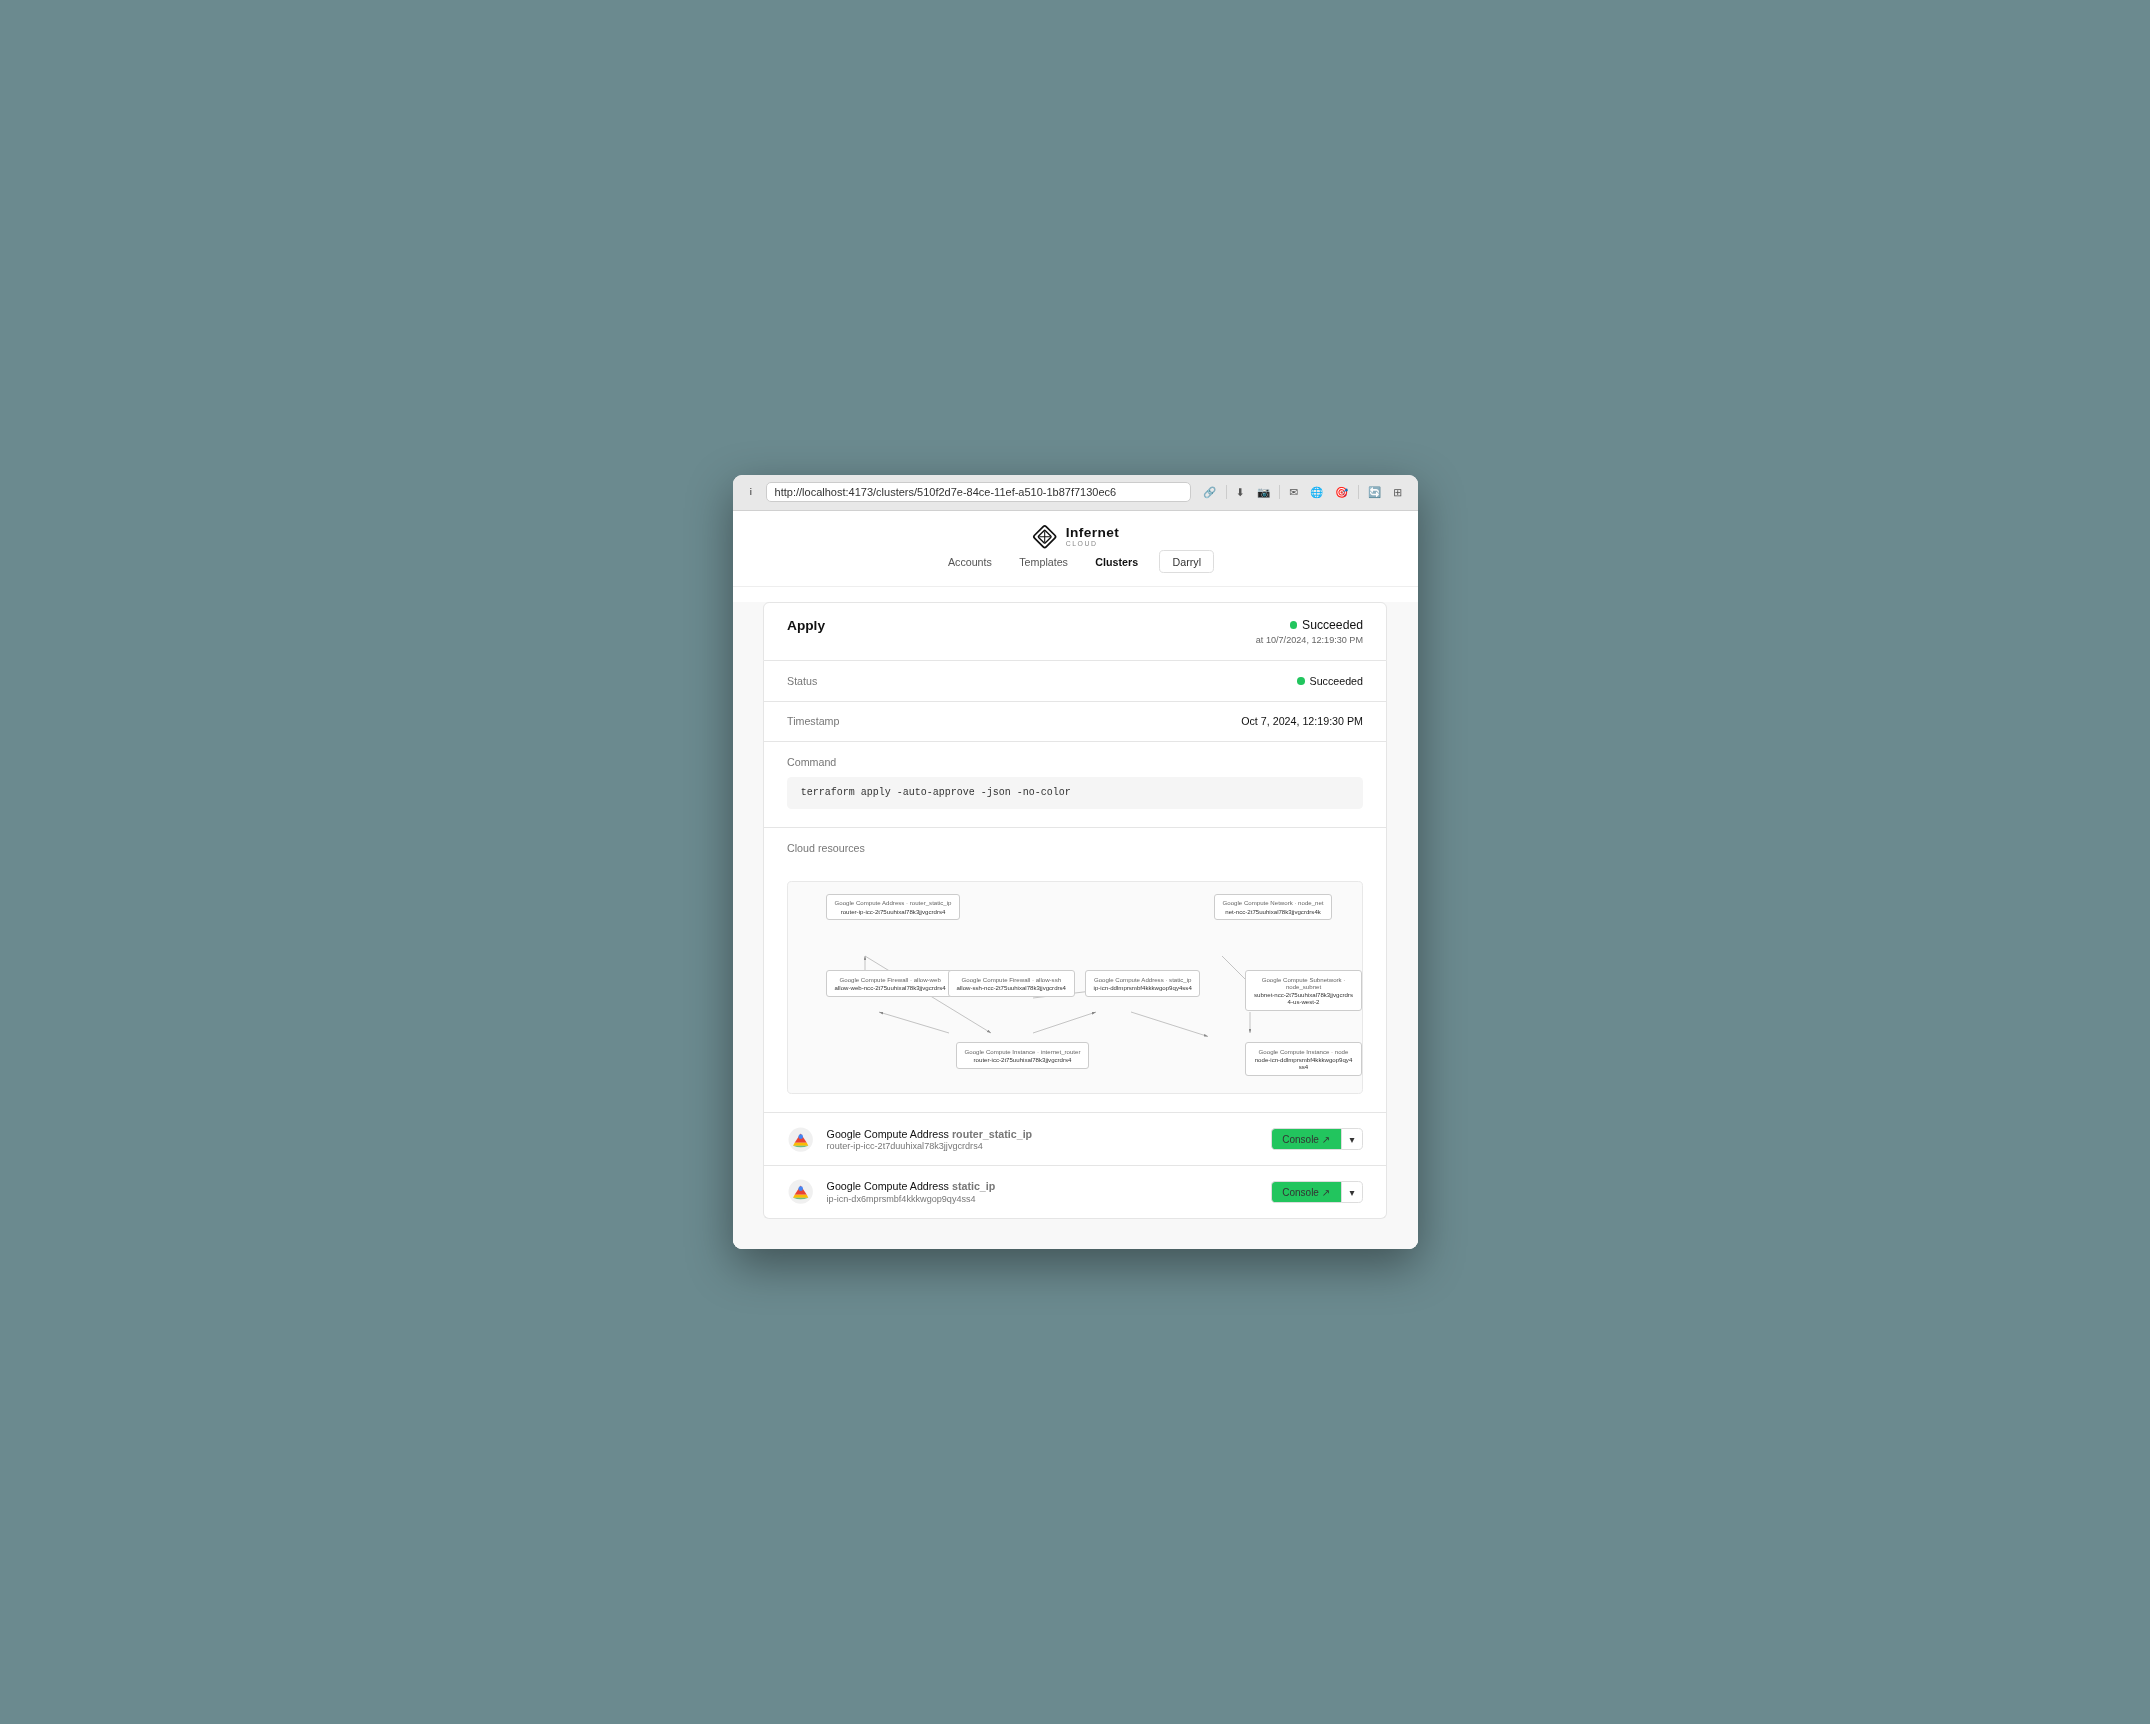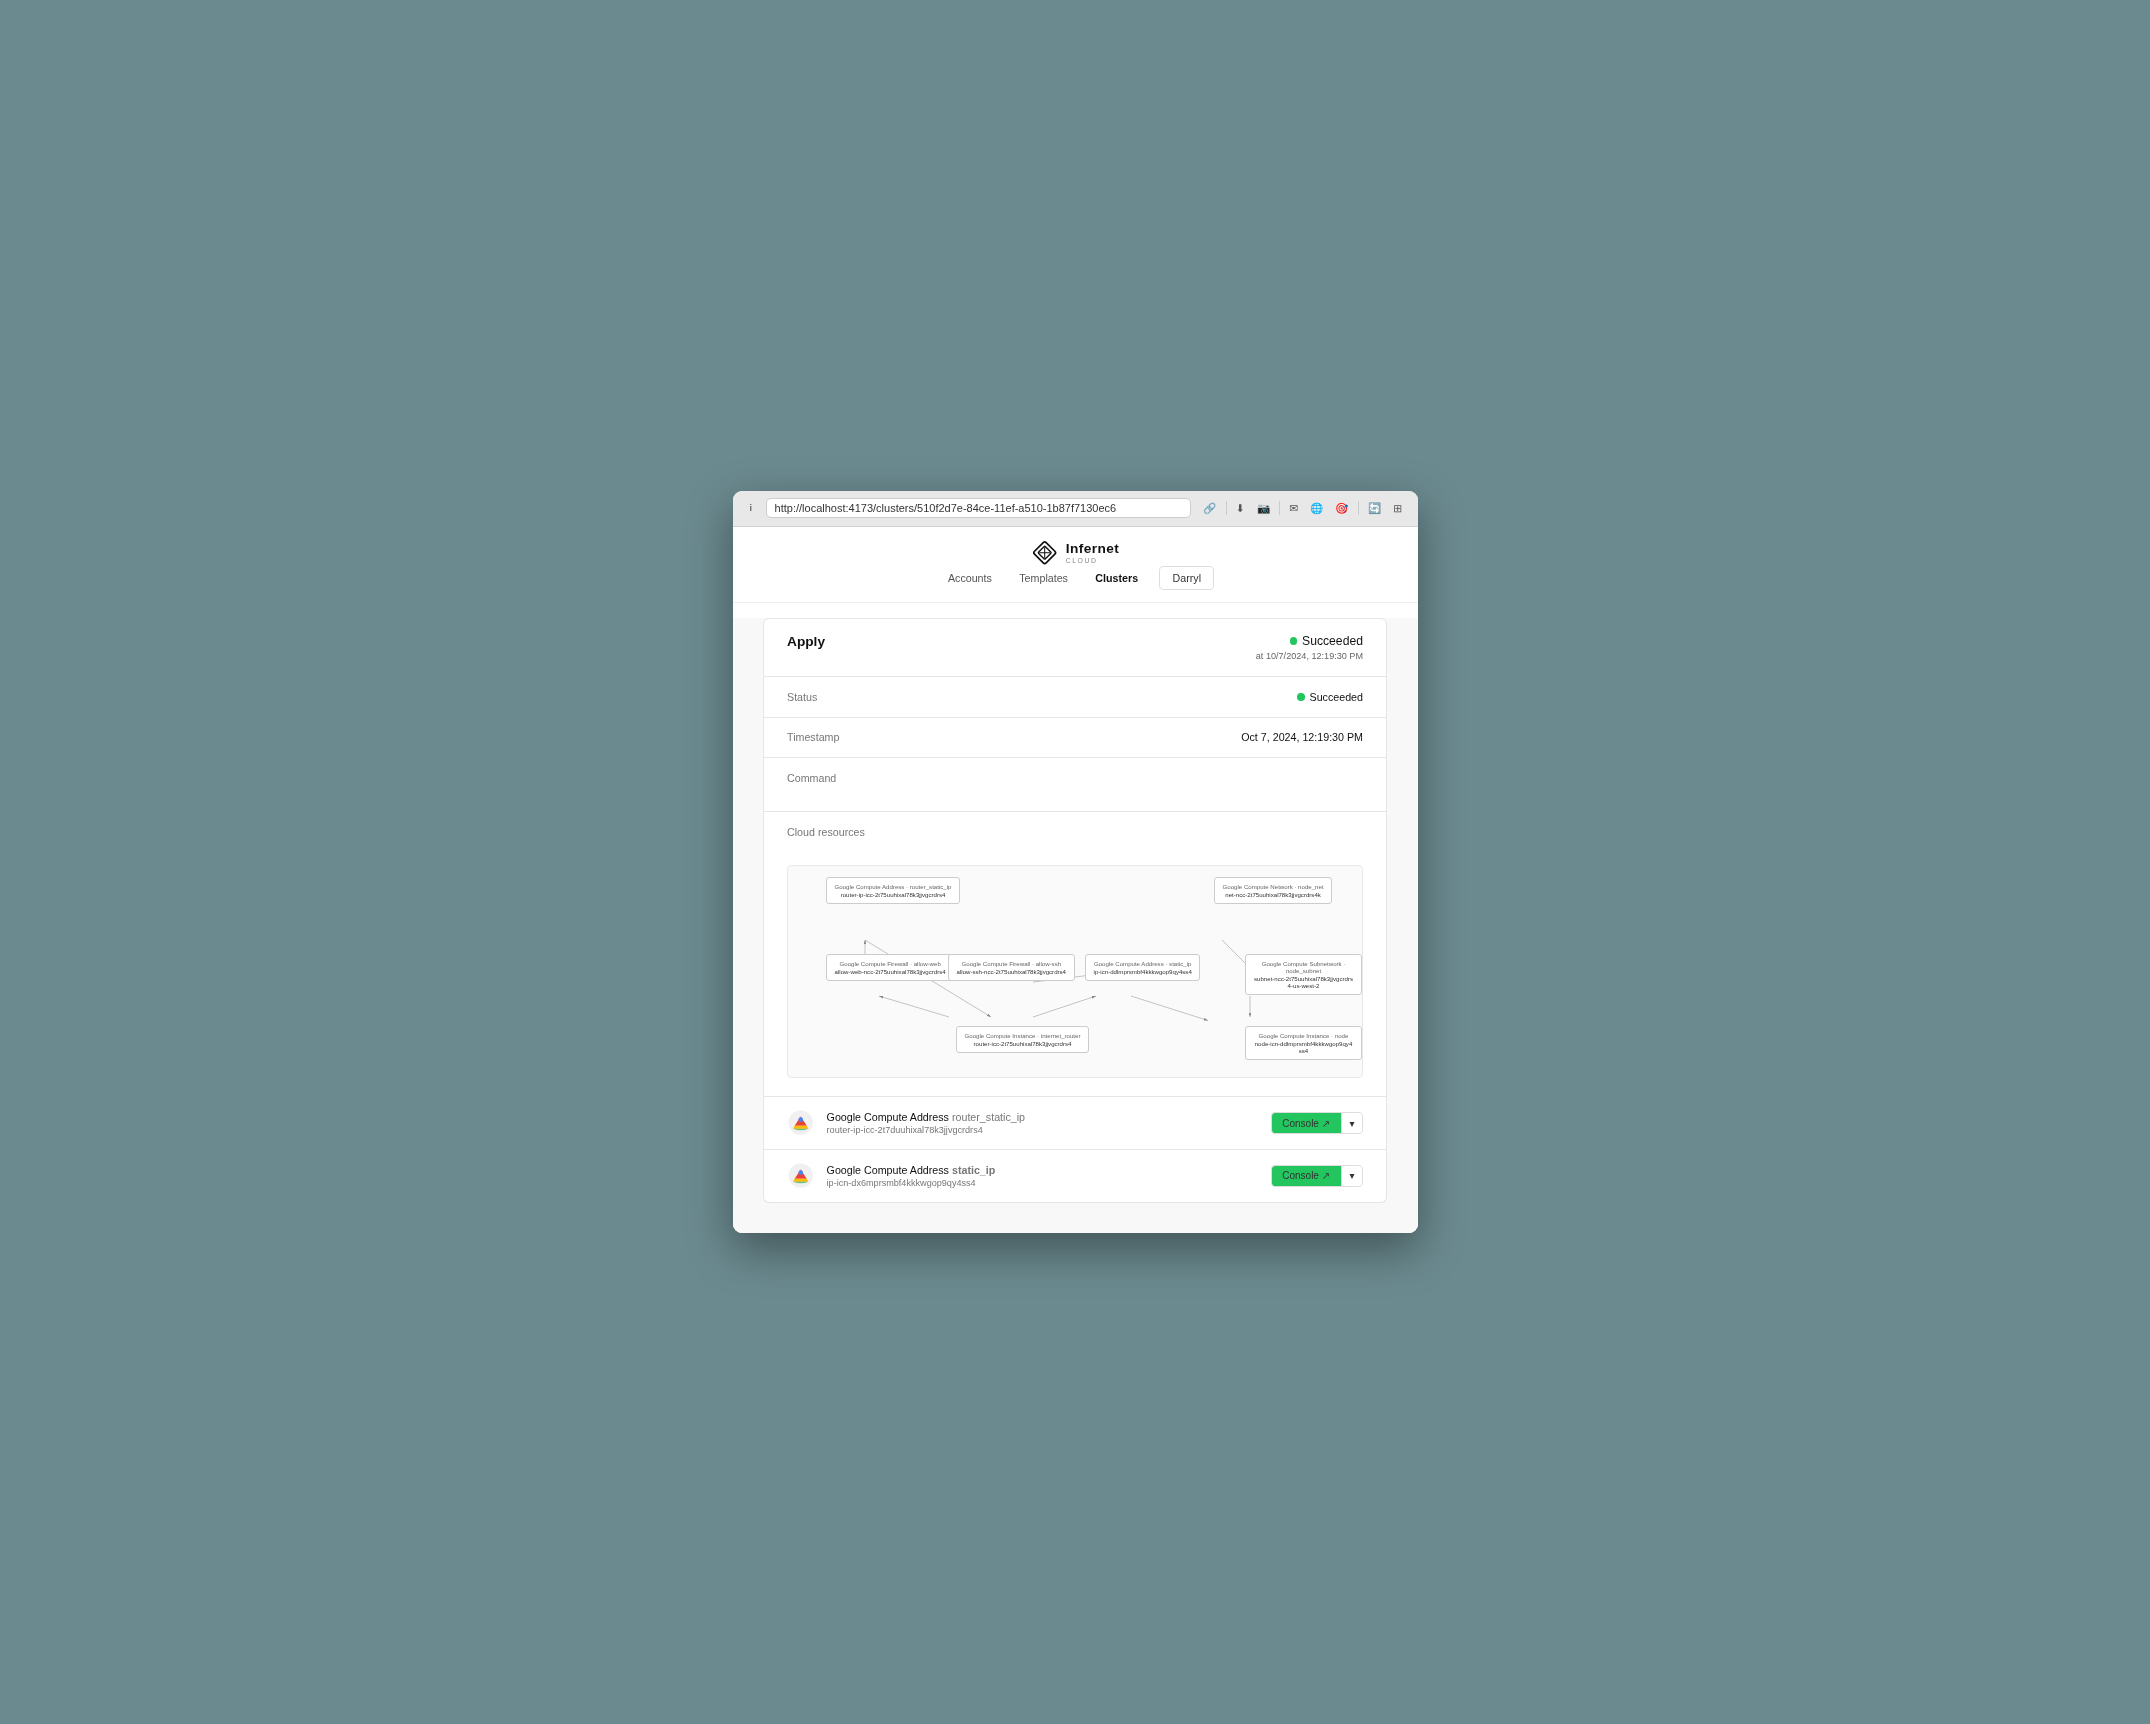--- a/index.html
+++ b/index.html
@@ -386,20 +386,21 @@
         </div>
       </div>
 
       <div class="detail-row">
         <span class="detail-label">Timestamp</span>
         <span class="detail-value">Oct 7, 2024, 12:19:30 PM</span>
       </div>
 
       <div class="command-section">
         <div class="command-label">Command</div>
+        <div class="command-box">terraform apply -auto-approve -json -no-color</div>
       </div>
 
       <div class="cloud-resources-section">
         <div class="cloud-resources-label">Cloud resources</div>
 
         <div class="graph-container">
           <svg class="graph-svg" viewBox="0 0 820 280" xmlns="http://www.w3.org/2000/svg">
 
             <defs>
               <marker id="arrowhead" markerWidth="6" markerHeight="4" refX="6" refY="2" orient="auto">
@@ -472,21 +473,21 @@
           <svg class="gcp-icon" viewBox="0 0 36 36" xmlns="http://www.w3.org/2000/svg">
             <circle cx="18" cy="18" r="16" fill="#f0f0f0"></circle>
             <path d="M18 10 L26 22 H10 Z" fill="#EA4335"></path>
             <path d="M10 22 H26 L28 26 H8 Z" fill="#FBBC04"></path>
             <circle cx="18" cy="14" r="3" fill="#4285F4"></circle>
             <path d="M8 26 Q18 30 28 26" fill="#34A853" opacity="0.7"></path>
           </svg>
           <div class="resource-info">
             <div class="resource-type">
               <span>Google Compute Address</span>
-              <span style="color:#777; font-weight:400;"> router_static_ip</span>
+              <span style="color:#777; font-weight:700;"> router_static_ip</span>
             </div>
             <div class="resource-id">router-ip-icc-2t7duuhixal78k3jjvgcrdrs4</div>
           </div>
         </div>
         <div class="resource-actions">
           <button class="console-btn">Console ↗</button>
           <button class="dropdown-btn">▾</button>
         </div>
       </div>
 

